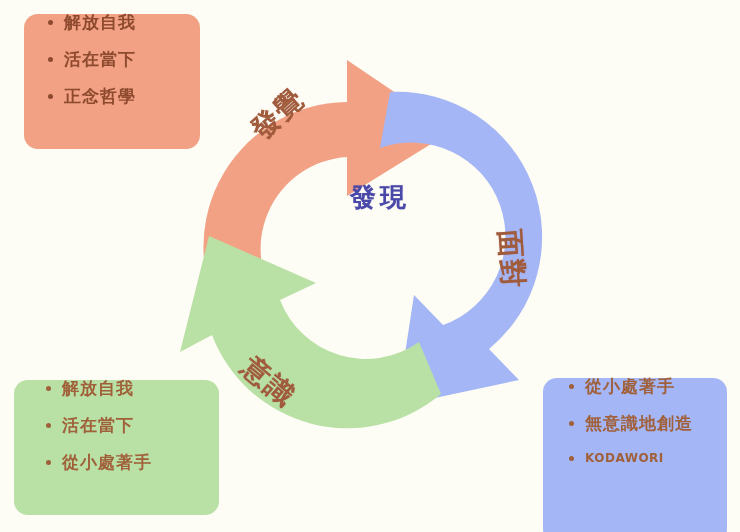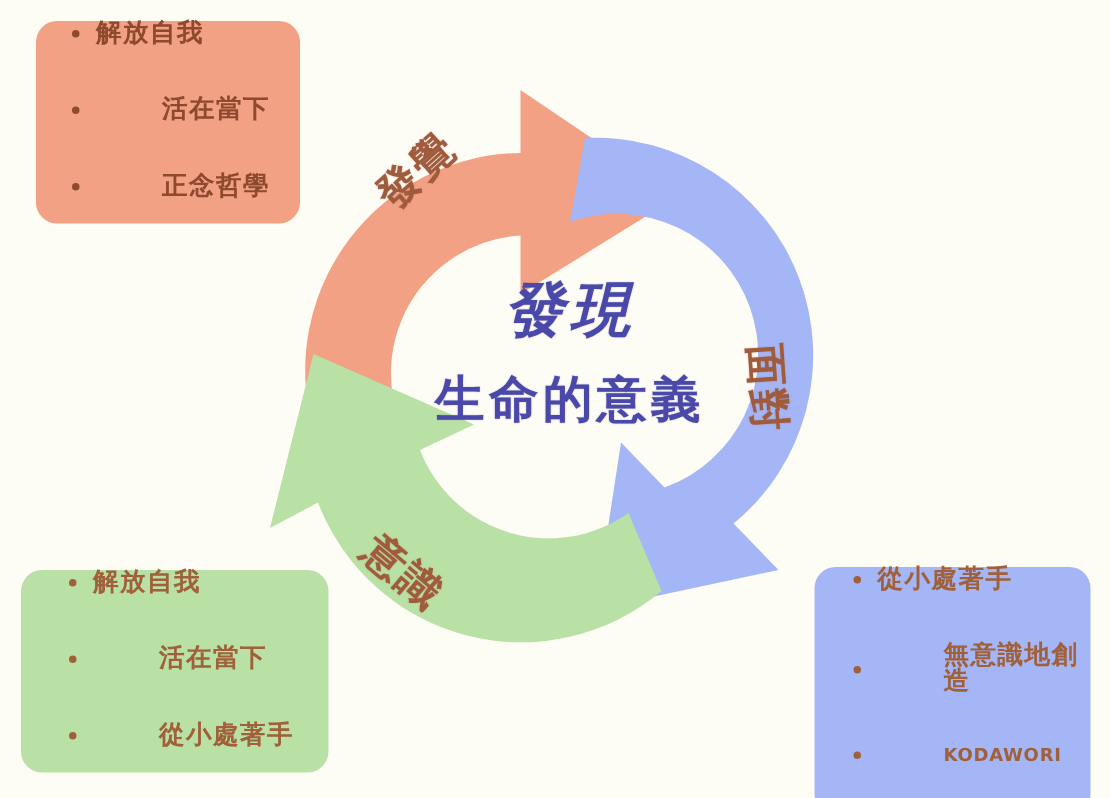--- a/index.html
+++ b/index.html
@@ -72,24 +72,23 @@
     top: 180px;
     width: 250px;
     text-align: center;
     color: #4a48a8;
     font-family: "DejaVu Serif", "Liberation Serif", serif;
     font-weight: bold;
     line-height: 1.35;
     text-shadow: 0 0 1px rgba(74,72,168,.45);
   }
   #center-line-1 {
-    font-size: 40px;
+    font-size: 26px;
     letter-spacing: 4px;
     display: block;
-    font-style: italic;
   }
   #center-line-2 {
     font-size: 33px;
     letter-spacing: 3px;
     display: block;
     margin-top: 10px;
   }
 
   
   .callout {
@@ -107,22 +106,21 @@
   .callout li {
     display: flex;
     align-items: center;
     font-family: "DejaVu Serif", "Liberation Serif", serif;
     font-weight: bold;
     font-size: 17px;
     letter-spacing: 1px;
     line-height: 1;
   }
   .callout li + li {
-    margin-top: 34px;
-    gap: 44px;
+    margin-top: 20px;
   }
   .bullet {
     width: 5px;
     height: 5px;
     border-radius: 50%;
     margin-right: 11px;
     flex: 0 0 auto;
   }
 
   
@@ -208,21 +206,20 @@
   </svg>
 
   <div class="arc-label" id="label-discover">發覺</div>
 
   <div class="arc-label" id="label-face">面對</div>
 
   <div class="arc-label" id="label-aware">意識</div>
 
   <div id="center-text">
     <span id="center-line-1">發現</span>
-    <span id="center-line-2">生命的意義</span>
   </div>
 
   <div class="callout" id="box-release">
     <ul>
       <li>
         <span class="bullet"></span>
         <span>解放自我</span>
       </li>
       <li>
         <span class="bullet"></span>

